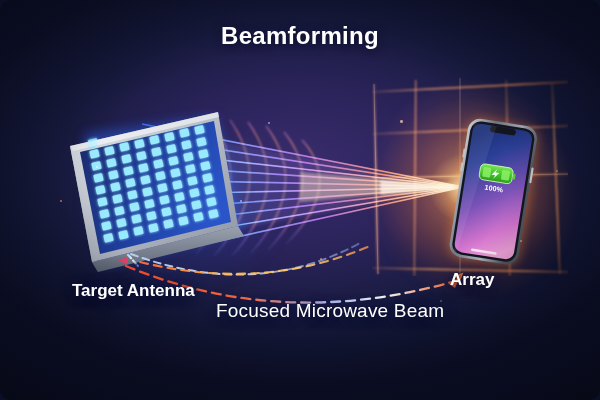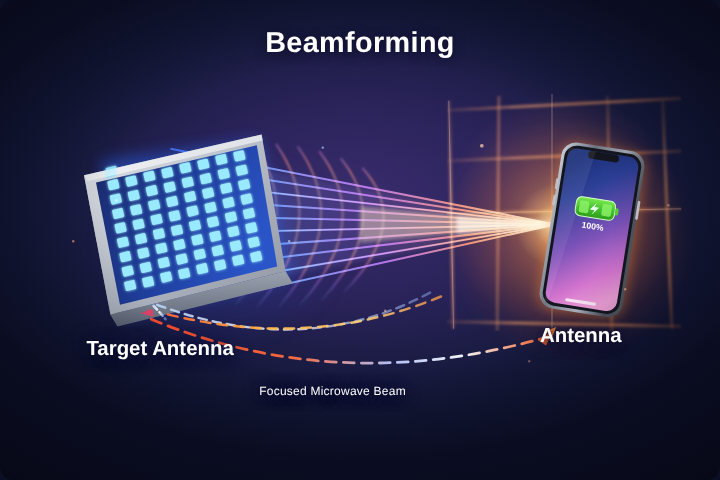--- a/index.html
+++ b/index.html
@@ -43,21 +43,21 @@
   .phone svg{display:block;overflow:visible;}
   
   .curves{position:absolute;inset:0;}
   
   .title{position:absolute;left:0;right:0;top:22px;text-align:center;
     color:#ffffff;font-size:24px;font-weight:bold;letter-spacing:.3px;
     text-shadow:0 2px 10px rgba(10,10,40,.85);}
   .lbl{position:absolute;color:#ffffff;text-shadow:0 2px 8px rgba(8,10,36,.9),0 0 14px rgba(20,30,90,.6);}
   .lbl-antenna{left:72px;top:281px;font-size:17px;font-weight:bold;}
   .lbl-target{left:450px;top:270px;font-size:17px;font-weight:bold;}
-  .lbl-beam{left:216px;top:321px;font-size:10px;font-weight:400;letter-spacing:.2px;}
+  .lbl-beam{left:216px;top:300px;font-size:19px;font-weight:400;letter-spacing:.2px;}
   
   .spark{position:absolute;border-radius:50%;mix-blend-mode:screen;pointer-events:none;}
 </style>
 </head>
 <body>
 
 <div id="stage">
 
   <div class="bg-base"></div>
   <div class="bg-cool"></div>
@@ -420,16 +420,16 @@
     <span class="spark" style="left:172px;top:290px;width:1.5px;height:1.5px;background:#cfe2ff;opacity:.5"></span>
     <span class="spark" style="left:440px;top:300px;width:2px;height:2px;background:#ff9a5a;opacity:.45"></span>
     <span class="spark" style="left:240px;top:200px;width:1.5px;height:1.5px;background:#ffffff;opacity:.5"></span>
     <span class="spark" style="left:556px;top:170px;width:2px;height:2px;background:#ffc070;opacity:.5"></span>
   </div>
 
   <div class="bg-vignette"></div>
 
   <div class="title">Beamforming</div>
   <div class="lbl lbl-antenna">Target Antenna</div>
-  <div class="lbl lbl-target">Antenna</div>
+  <div class="lbl lbl-target">Array</div>
   <div class="lbl lbl-beam">Focused Microwave Beam</div>
 
 </div>
 
 </body></html>

